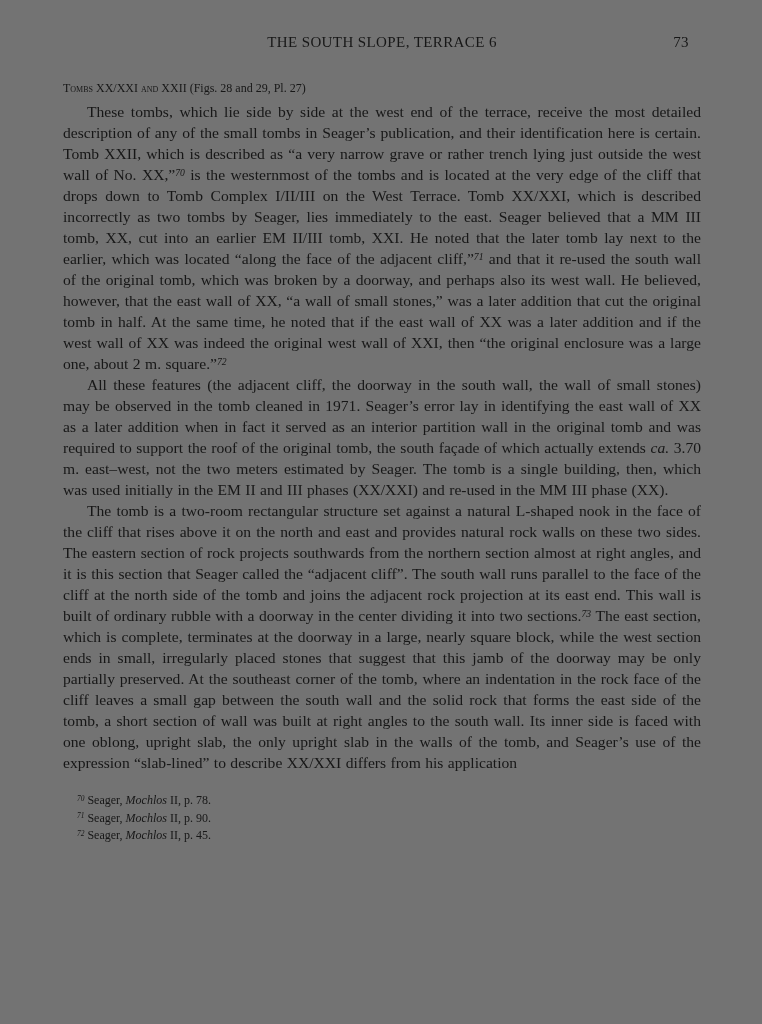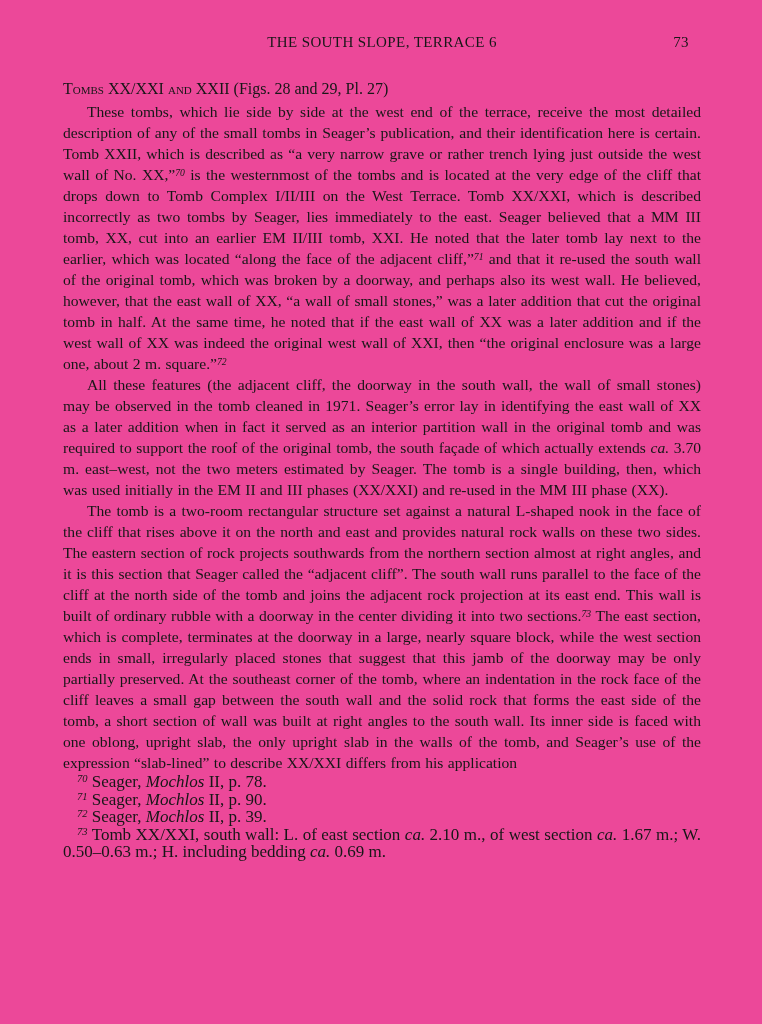--- a/index.html
+++ b/index.html
@@ -5,21 +5,21 @@
   html, body {
     margin: 0;
     padding: 0;
     background: #e8e8e6;
   }
   .page {
     position: relative;
     width: 762px;
     height: 1024px;
     margin: 0 auto;
-    background: #ec4899;
+    background: #737373;
     color: #171717;
     font-family: "Liberation Serif", serif;
     box-sizing: border-box;
     padding: 34px 61px 0 63px;
     overflow: hidden;
   }
   .running-head {
     position: relative;
     font-size: 15px;
     letter-spacing: 0.4px;
@@ -41,37 +41,37 @@
   .para {
     margin: 0;
     font-size: 15.6px;
     line-height: 21px;
     text-align: justify;
     word-spacing: 0.5px;
   }
   .para.indent { text-indent: 24px; }
   .section-heading {
     margin: 26px 0 2px 0;
-    font-size: 16px;
+    font-size: 12px;
     font-weight: normal;
     line-height: 21px;
     text-align: left;
   }
   .sc { font-variant: small-caps; }
   sup.fnref {
     font-size: 0.62em;
     line-height: 0;
     vertical-align: baseline;
     position: relative;
     top: -0.45em;
     font-style: italic;
   }
   .footnotes {
-    margin-top: 0;
-    font-size: 17px;
+    margin-top: 19px;
+    font-size: 12px;
     line-height: 17.5px;
   }
   .footnote {
     margin: 0;
     text-indent: 14px;
     text-align: justify;
   }
   i { }
 </style>
 </head>
@@ -91,19 +91,18 @@
 
     <p class="para indent"><span>These tombs, which lie side by side at the west end of the terrace, receive the most detailed description of any of the small tombs in Seager’s publication, and their identification here is certain. Tomb XXII, which is described as “a very narrow grave or rather trench lying just outside the west wall of No. XX,”</span><sup class="fnref">70</sup><span> is the westernmost of the tombs and is located at the very edge of the cliff that drops down to Tomb Complex I/II/III on the West Terrace. Tomb XX/XXI, which is described incorrectly as two tombs by Seager, lies immediately to the east. Seager believed that a MM III tomb, XX, cut into an earlier EM II/III tomb, XXI. He noted that the later tomb lay next to the earlier, which was located “along the face of the adjacent cliff,”</span><sup class="fnref">71</sup><span> and that it re-used the south wall of the original tomb, which was broken by a doorway, and perhaps also its west wall. He believed, however, that the east wall of XX, “a wall of small stones,” was a later addition that cut the original tomb in half. At the same time, he noted that if the east wall of XX was a later addition and if the west wall of XX was indeed the original west wall of XXI, then “the original enclosure was a large one, about 2 m. square.”</span><sup class="fnref">72</sup></p>
 
     <p class="para indent"><span>All these features (the adjacent cliff, the doorway in the south wall, the wall of small stones) may be observed in the tomb cleaned in 1971. Seager’s error lay in identifying the east wall of XX as a later addition when in fact it served as an interior partition wall in the original tomb and was required to support the roof of the original tomb, the south façade of which actually extends </span><i>ca.</i><span> 3.70 m. east–west, not the two meters estimated by Seager. The tomb is a single building, then, which was used initially in the EM II and III phases (XX/XXI) and re-used in the MM III phase (XX).</span></p>
 
     <p class="para indent"><span>The tomb is a two-room rectangular structure set against a natural L-shaped nook in the face of the cliff that rises above it on the north and east and provides natural rock walls on these two sides. The eastern section of rock projects southwards from the northern section almost at right angles, and it is this section that Seager called the “adjacent cliff”. The south wall runs parallel to the face of the cliff at the north side of the tomb and joins the adjacent rock projection at its east end. This wall is built of ordinary rubble with a doorway in the center dividing it into two sections.</span><sup class="fnref">73</sup><span> The east section, which is complete, terminates at the doorway in a large, nearly square block, while the west section ends in small, irregularly placed stones that suggest that this jamb of the doorway may be only partially preserved. At the southeast corner of the tomb, where an indentation in the rock face of the cliff leaves a small gap between the south wall and the solid rock that forms the east side of the tomb, a short section of wall was built at right angles to the south wall. Its inner side is faced with one oblong, upright slab, the only upright slab in the walls of the tomb, and Seager’s use of the expression “slab-lined” to describe XX/XXI differs from his application</span></p>
 
     <footer class="footnotes">
       <p class="footnote"><sup class="fnref">70</sup><span> Seager, </span><i>Mochlos</i><span> II, p. 78.</span></p>
       <p class="footnote"><sup class="fnref">71</sup><span> Seager, </span><i>Mochlos</i><span> II, p. 90.</span></p>
-      <p class="footnote"><sup class="fnref">72</sup><span> Seager, </span><i>Mochlos</i><span> II, p. 39.</span></p>
-      <p class="footnote"><sup class="fnref">73</sup><span> Tomb XX/XXI, south wall: L. of east section </span><i>ca.</i><span> 2.10 m., of west section </span><i>ca.</i><span> 1.67 m.; W. 0.50–0.63 m.; H. including bedding </span><i>ca.</i><span> 0.69 m.</span></p>
+      <p class="footnote"><sup class="fnref">72</sup><span> Seager, </span><i>Mochlos</i><span> II, p. 45.</span></p>
     </footer>
 
   </main>
 
 </div>
 
 </body></html>

